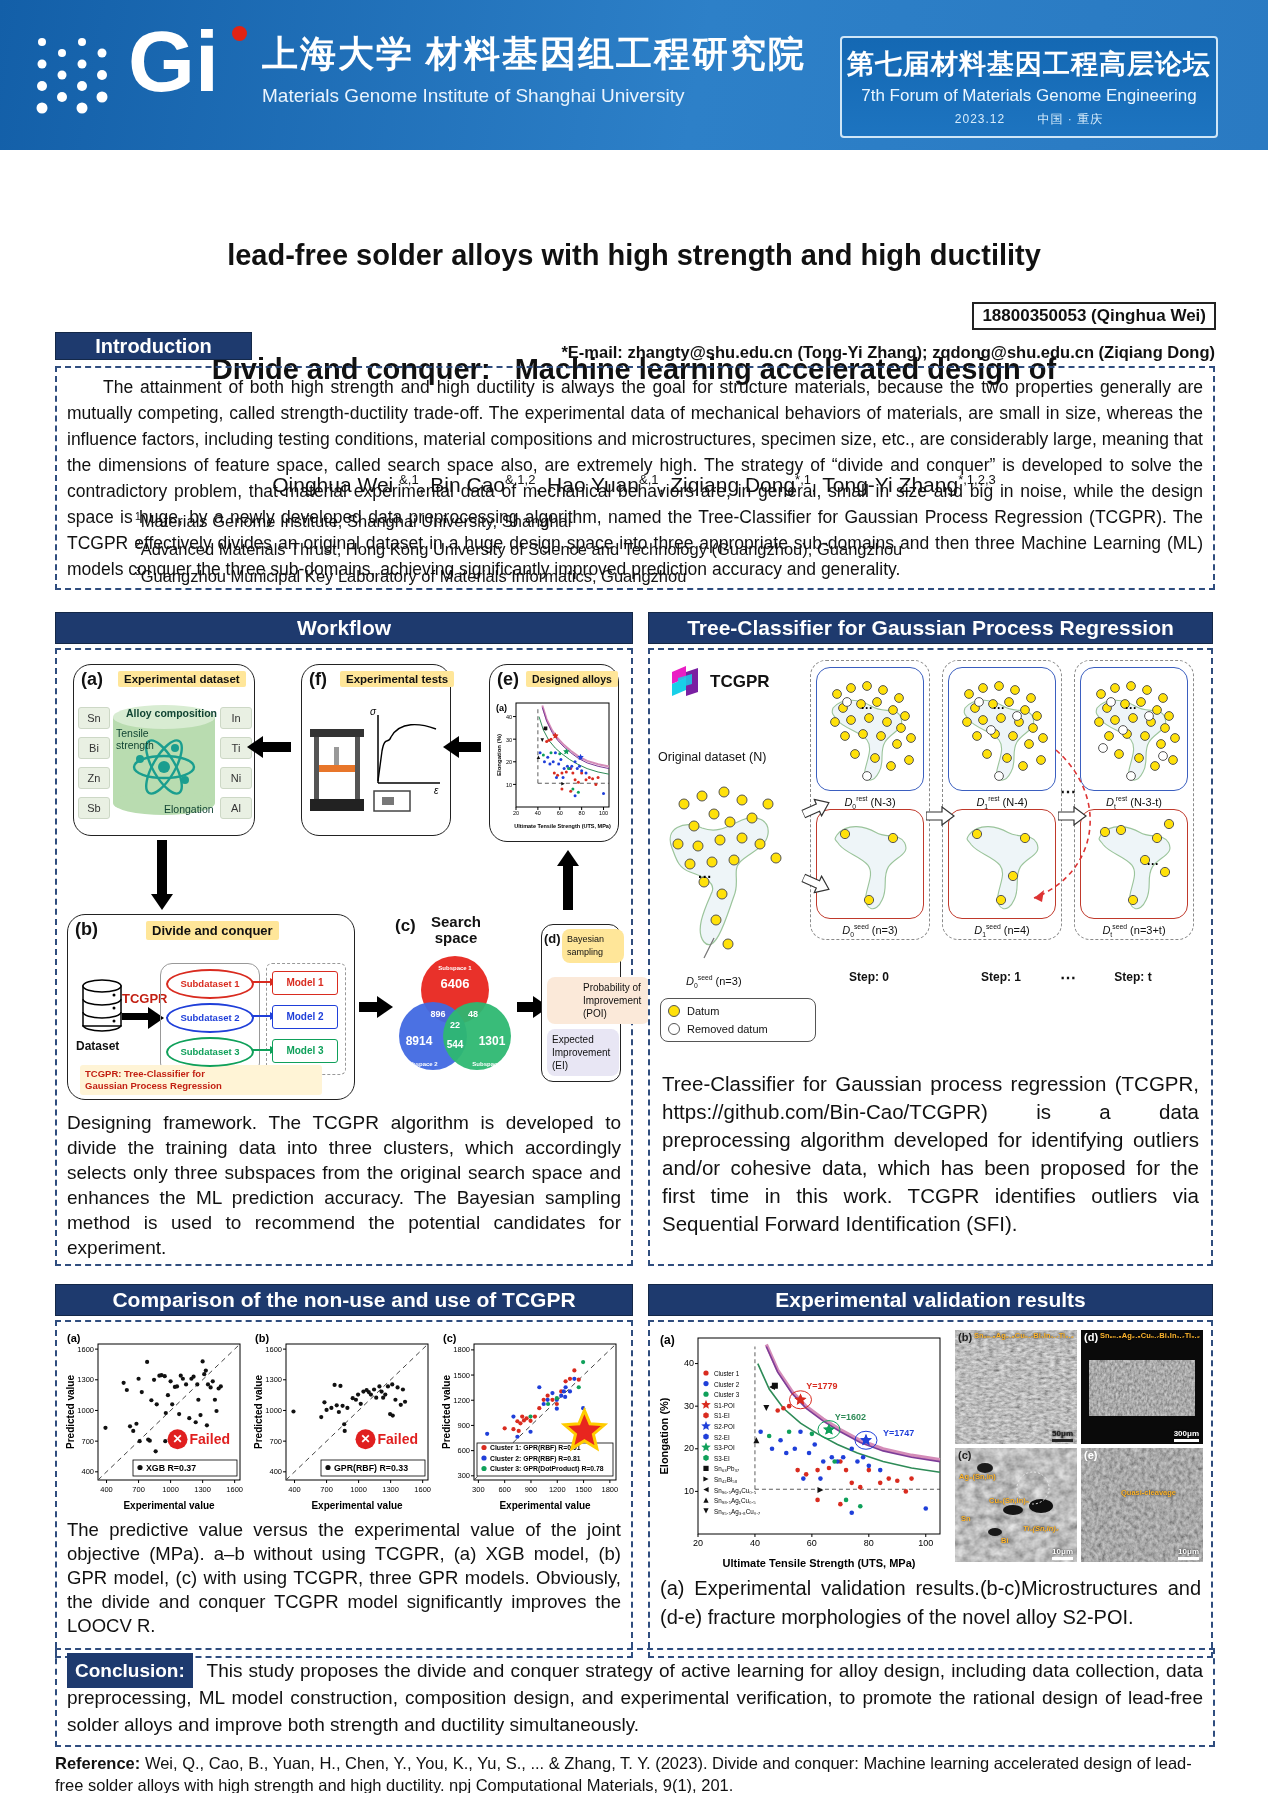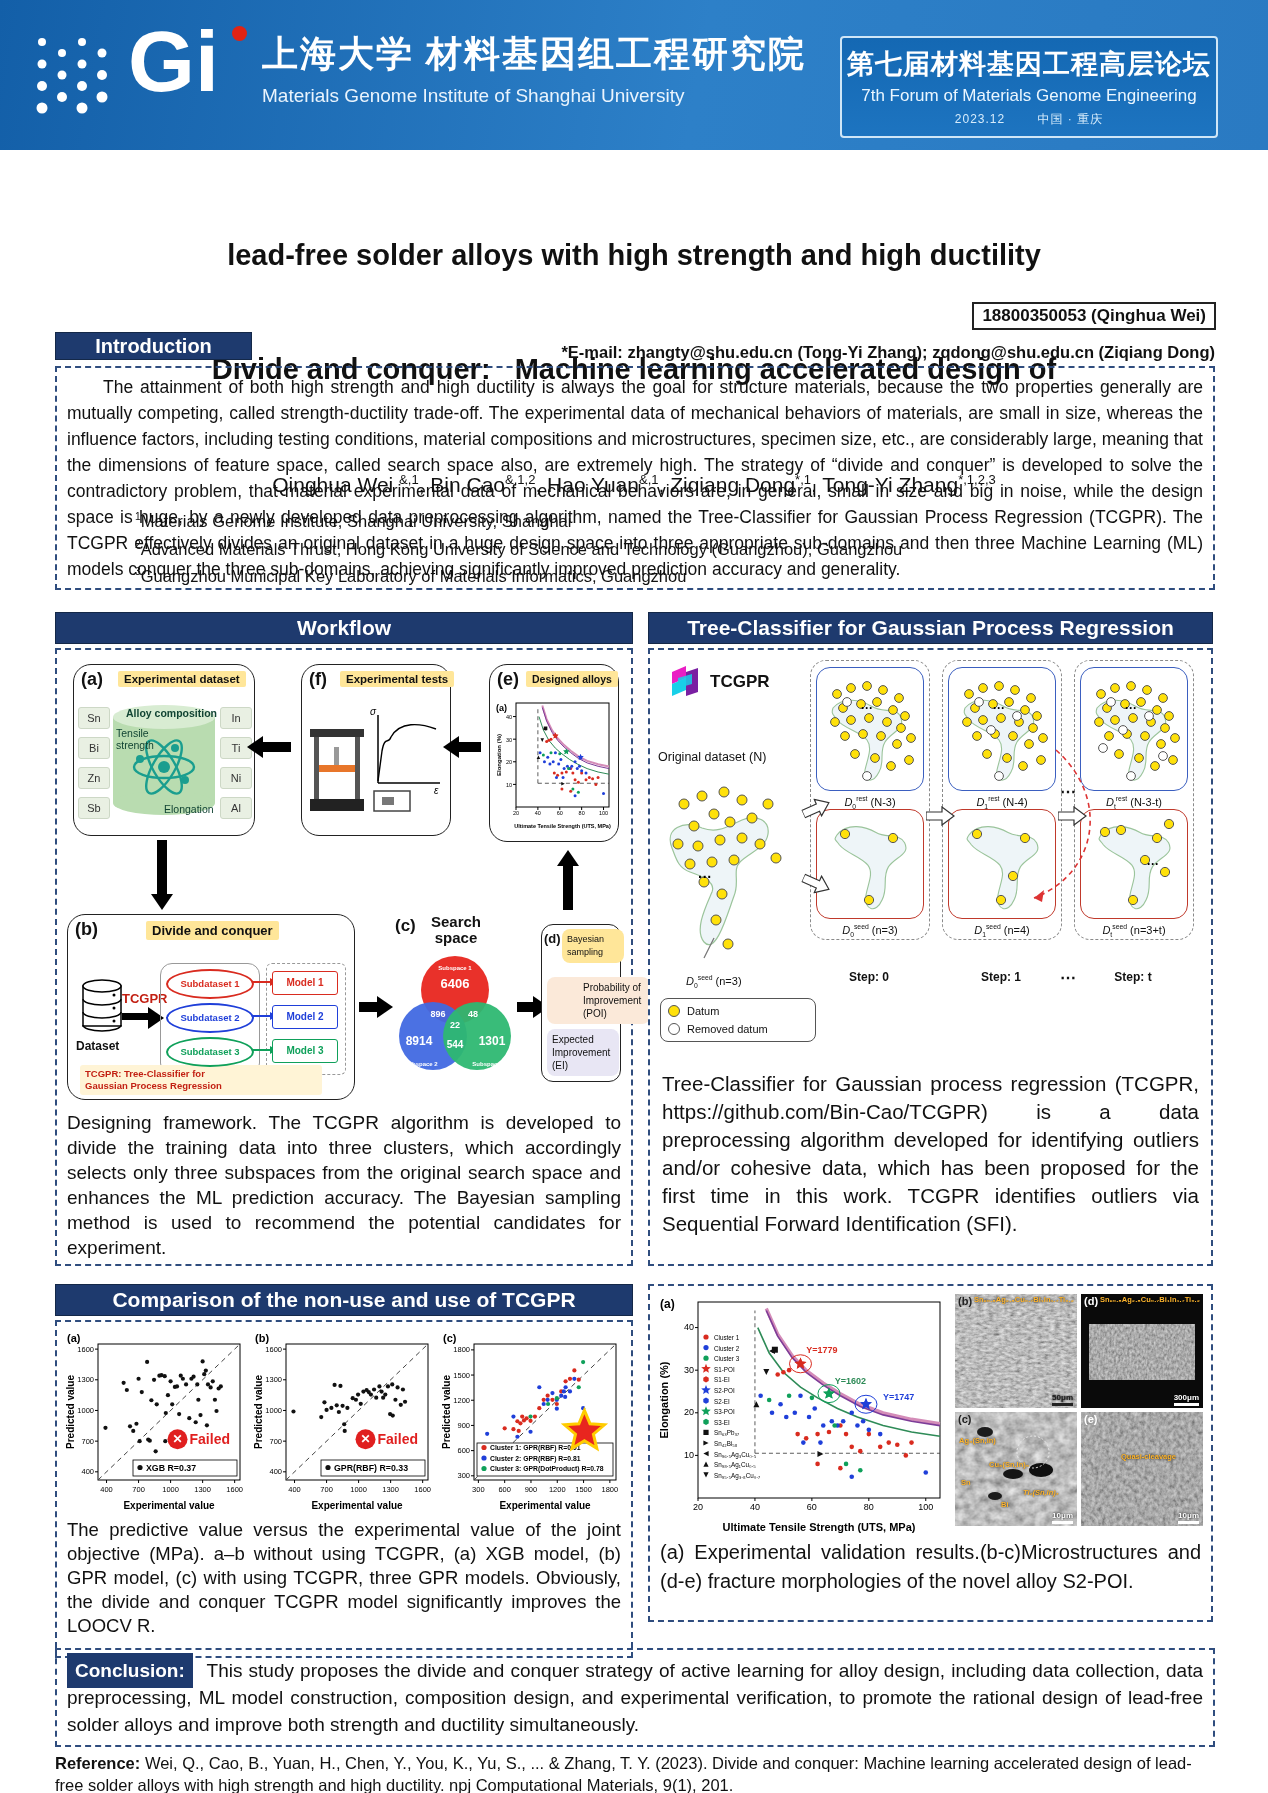--- a/index.html
+++ b/index.html
@@ -885,20 +885,21 @@
           <circle cx="43" cy="138.5" r="2.6" fill="#0fa05a"></circle>
           <text x="49" y="141" font-size="6.8" font-weight="bold">Cluster 3: GPR(DotProduct)  R=0.78</text>
           <polygon points="143.4,80.3 149.0,93.7 163.4,94.8 152.4,104.2 155.8,118.3 143.4,110.8 131.1,118.3 134.5,104.2 123.5,94.8 137.9,93.7" fill="#e8251f" stroke="#ffcc00" stroke-width="3"></polygon>
         </svg>
     </div>
     <p class="caption" style="font-size:18.5px;line-height:24px;">The predictive value versus the experimental value of the joint objective (MPa). a–b without using TCGPR, (a) XGB model, (b) GPR model, (c) with using TCGPR, three GPR models. Obviously, the divide and conquer TCGPR model significantly improves the LOOCV R.</p>
   </div>
 </div>
 
 <div class="col-r" style="top:1284px;">
+  <div class="secbar sec-head">Experimental validation results</div>
   <div class="dashed-box" style="height:318px;">
     <div class="val-row">
       <svg width="292" height="240">
           <rect x="40" y="8" width="242" height="196" fill="#fff" stroke="#000" stroke-width="1"></rect>
           <line x1="40" y1="204" x2="40" y2="207" stroke="#000"></line>
           <text x="40" y="216" font-size="9" text-anchor="middle">20</text>
           <line x1="96.94117647058823" y1="204" x2="96.94117647058823" y2="207" stroke="#000"></line>
           <text x="96.94117647058823" y="216" font-size="9" text-anchor="middle">40</text>
           <line x1="153.88235294117646" y1="204" x2="153.88235294117646" y2="207" stroke="#000"></line>
           <text x="153.88235294117646" y="216" font-size="9" text-anchor="middle">60</text>

